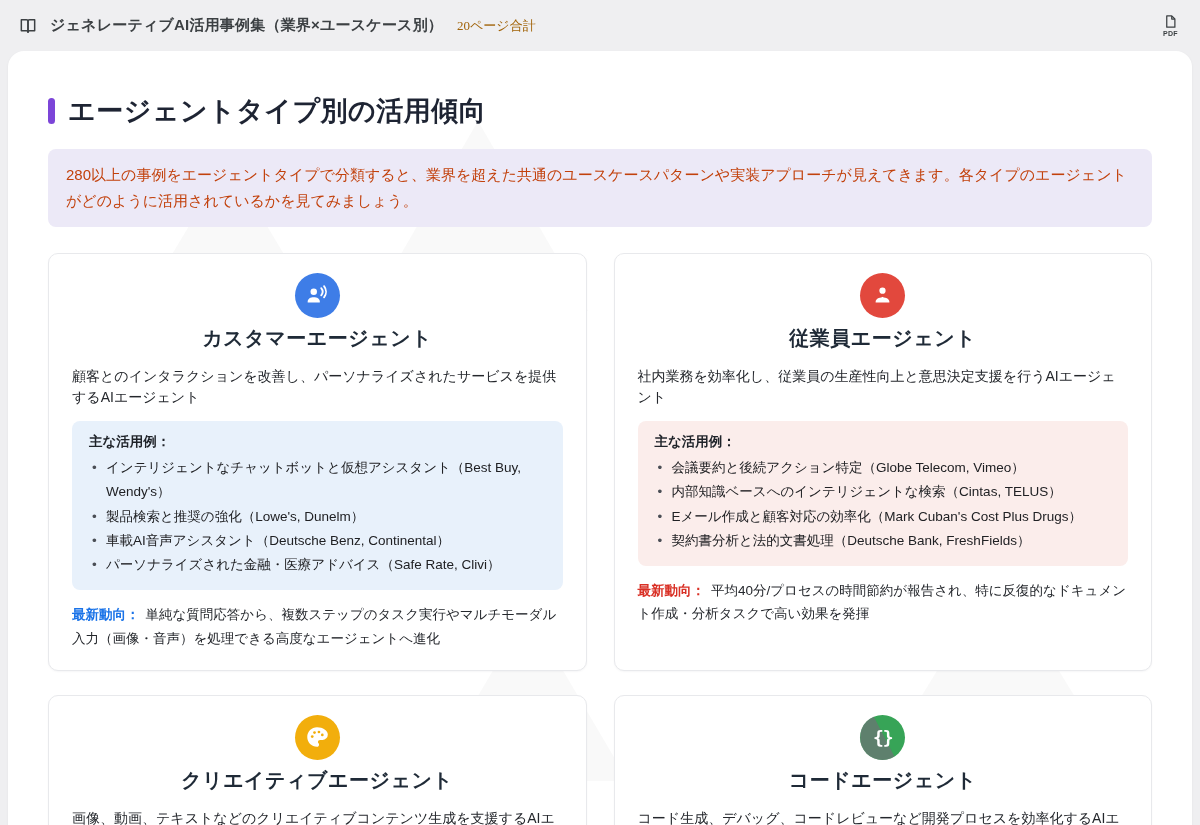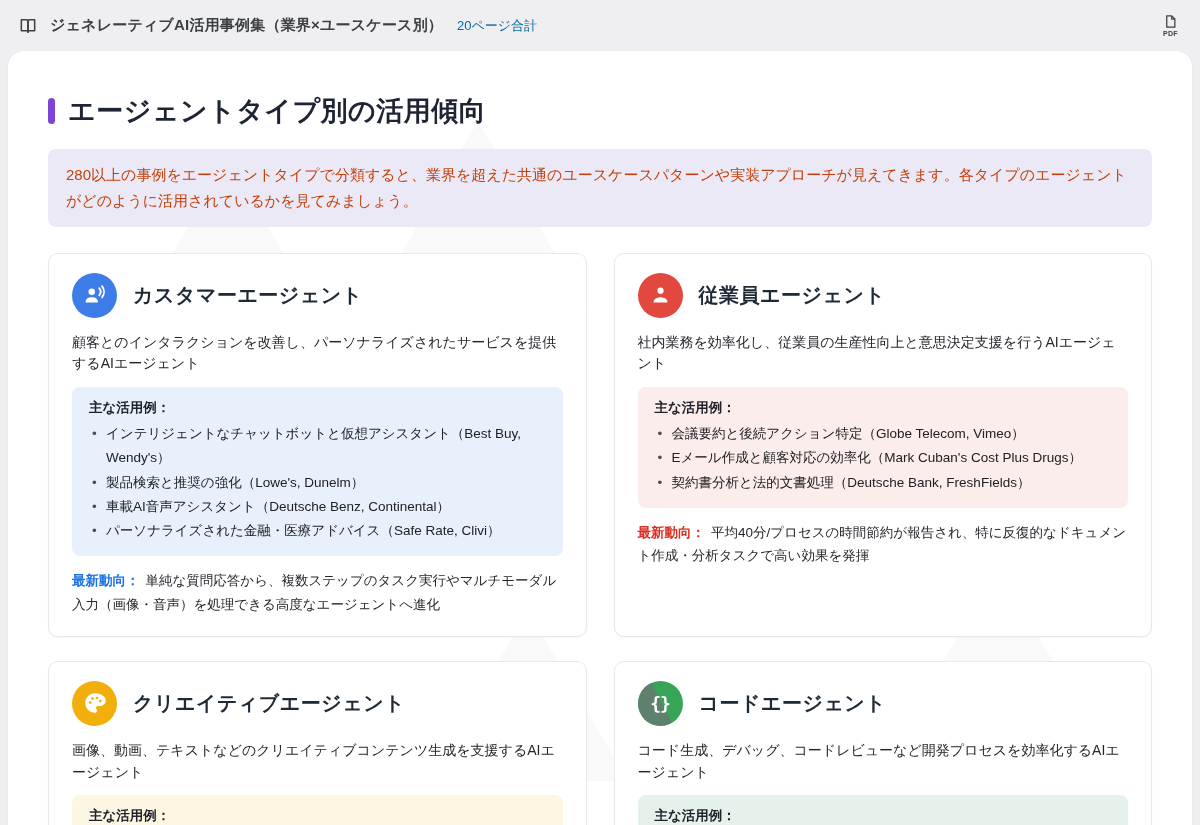--- a/index.html
+++ b/index.html
@@ -9,21 +9,21 @@
     background:#efeff1;
     color:#202124;
   }
   
   .topbar {
     height:51px; display:flex; align-items:center;
     padding:0 18px; background:#efeff1;
   }
   .book-icon { display:flex; align-items:center; color:#3c4043; margin-right:12px; }
   .topbar-title { font-size:15px; font-weight:700; color:#3c4043; letter-spacing:.2px; }
-  .topbar-count { font-size:13px; color:#0369a1; margin-left:14px; }
+  .topbar-count { font-size:13px; color:#a16207; margin-left:14px;font-family:Liberation Serif, serif; }
   .pdf-btn {
     margin-left:auto; display:flex; flex-direction:column; align-items:center;
     color:#3c4043; cursor:pointer; background:none; border:none; padding:2px 4px;
   }
   .pdf-btn .pdf-label { font-size:7px; font-weight:700; margin-top:-2px; letter-spacing:.3px; }
   
   .sheet {
     position:relative; margin:0 8px; background:#ffffff;
     border-radius:16px 16px 0 0; height:780px; overflow:hidden;
     box-shadow:0 1px 3px rgba(16,24,40,.05);
@@ -46,21 +46,21 @@
   }
   
   .grid {
     margin-top:26px; display:grid; grid-template-columns:1fr 1fr;
     column-gap:27px; row-gap:24px;
   }
   .card {
     background:#fff; border:1px solid #e8e9ec; border-radius:10px;
     padding:19px 23px 20px 23px; box-shadow:0 1px 2px rgba(16,24,40,.04);
   }
-  .card-head { display:flex; align-items:center; gap:16px; }
+  .card-head { display:flex; align-items:center; gap:7px;flex-direction:column; }
   .icon-circle {
     position:relative; width:45px; height:45px; border-radius:50%;
     display:flex; align-items:center; justify-content:center; flex:0 0 45px;
     overflow:hidden;
   }
   .icon-circle.overlaid::after {
     content:''; position:absolute; inset:0; background:#6d7176; opacity:.72;
     clip-path:polygon(0 0,28% 0,80% 100%,0 100%);
   }
   .code-glyph {
@@ -157,20 +157,21 @@
                 <rect x="11.2" y="13.4" width="1.6" height="3.4" fill="#fff"></rect>
               </svg>
             </div>
       <h2 class="card-title">従業員エージェント</h2>
     </div>
     <p class="card-desc">社内業務を効率化し、従業員の生産性向上と意思決定支援を行うAIエージェント</p>
     <div class="examples-box" style="background: rgb(251, 237, 235);">
       <div class="examples-label">主な活用例：</div>
       <ul class="examples-list">
               <li>会議要約と後続アクション特定（Globe Telecom, Vimeo）</li>
+              <li>内部知識ベースへのインテリジェントな検索（Cintas, TELUS）</li>
               <li>Eメール作成と顧客対応の効率化（Mark Cuban's Cost Plus Drugs）</li>
               <li>契約書分析と法的文書処理（Deutsche Bank, FreshFields）</li>
             </ul>
     </div>
     <p class="trend">
       <span class="trend-label" style="color: rgb(217, 48, 37);">最新動向：</span><span class="trend-body">平均40分/プロセスの時間節約が報告され、特に反復的なドキュメント作成・分析タスクで高い効果を発揮</span>
     </p>
   </section>
 
   <section class="card">

